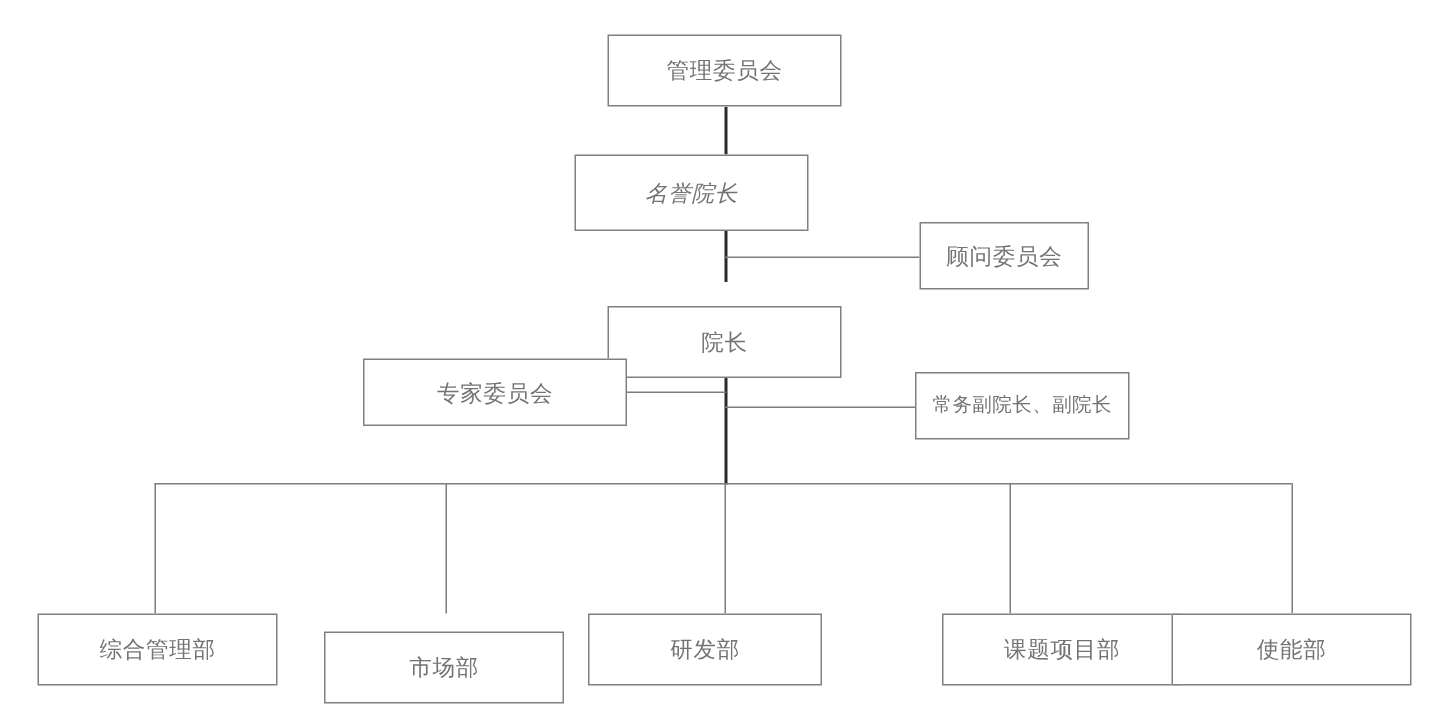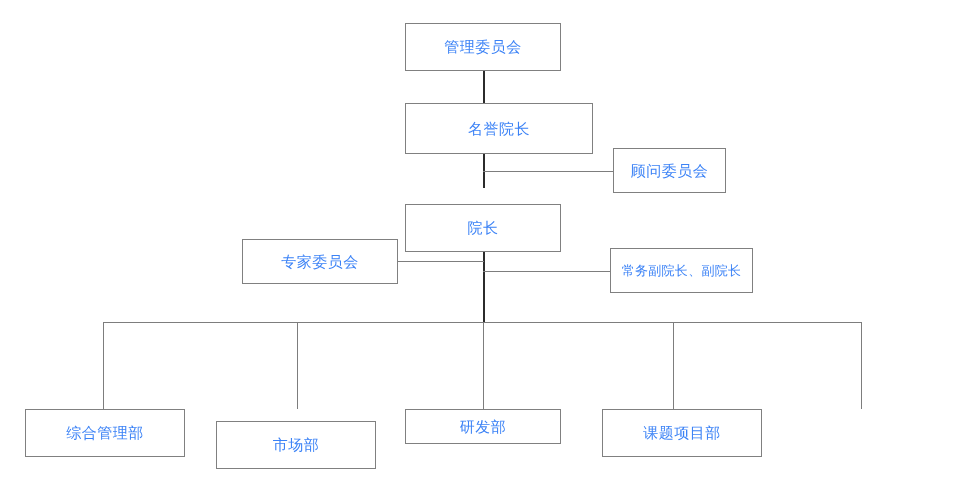--- a/index.html
+++ b/index.html
@@ -19,21 +19,21 @@
     overflow: hidden;
   }
   .node {
     position: absolute;
     box-sizing: border-box;
     background: #ffffff;
     border: 1.5px solid #808080;
     display: flex;
     align-items: center;
     justify-content: center;
-    color: #3b82f6;
+    color: #737373;
     font-size: 15px;
     line-height: 1.2;
     letter-spacing: 0.5px;
     white-space: nowrap;
     z-index: 2;
   }
   .node-label {
     display: block;
     text-align: center;
   }
@@ -79,50 +79,53 @@
   <div class="edge edge-v" style="left:103px; top:322px; height:87px;"></div>
   <div class="edge edge-v" style="left:297px; top:322px; height:87px;"></div>
   <div class="edge edge-v" style="left:483px; top:322px; height:87px;"></div>
   <div class="edge edge-v" style="left:673px; top:322px; height:87px;"></div>
   <div class="edge edge-v" style="left:861px; top:322px; height:87px;"></div>
 
   <div class="node" style="left:405px; top:23px; width:156px; height:48px;">
     <span class="node-label">管理委员会</span>
   </div>
 
-  <div class="node" style="left:405px; top:103px; width:188px; height:51px;">
+  <div class="node" style="left:383px; top:103px; width:156px; height:51px;font-style:italic;">
     <span class="node-label">名誉院长</span>
   </div>
 
   <div class="node" style="left:613px; top:148px; width:113px; height:45px;">
     <span class="node-label">顾问委员会</span>
   </div>
 
   <div class="node" style="left:405px; top:188px; width:156px; height:48px;margin-top:16px;">
     <span class="node-label">院长</span>
   </div>
 
-  <div class="node" style="left:242px; top:239px; width:156px; height:45px;">
+  <div class="node" style="left:242px; top:239px; width:176px; height:45px;">
     <span class="node-label">专家委员会</span>
   </div>
 
   <div class="node" style="left:25px; top:409px; width:160px; height:48px;">
     <span class="node-label">综合管理部</span>
   </div>
 
   <div class="node node-sm" style="left:610px; top:248px; width:143px; height:45px;">
     <span class="node-label">常务副院长、副院长</span>
   </div>
 
   <div class="node" style="left:216px; top:409px; width:160px; height:48px;margin-top:12px;">
     <span class="node-label">市场部</span>
   </div>
 
-  <div class="node" style="left:405px; top:409px; width:156px; height:35px;">
+  <div class="node" style="left:392px; top:409px; width:156px; height:48px;">
     <span class="node-label">研发部</span>
   </div>
 
-  <div class="node" style="left:602px; top:409px; width:160px; height:48px;">
+  <div class="node" style="left:628px; top:409px; width:160px; height:48px;">
     <span class="node-label">课题项目部</span>
   </div>
 
+  <div class="node" style="left:781px; top:409px; width:160px; height:48px;">
+    <span class="node-label">使能部</span>
+  </div>
 
 </div>
 
 </body></html>

